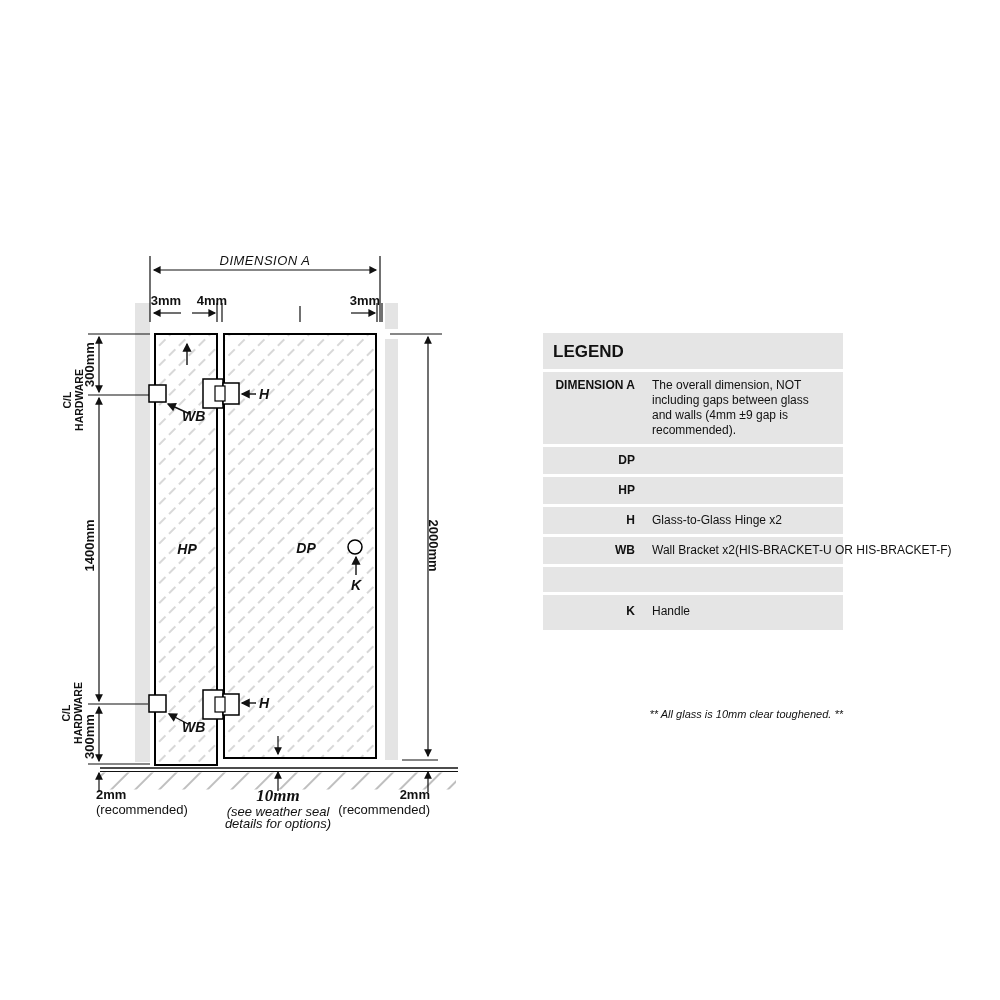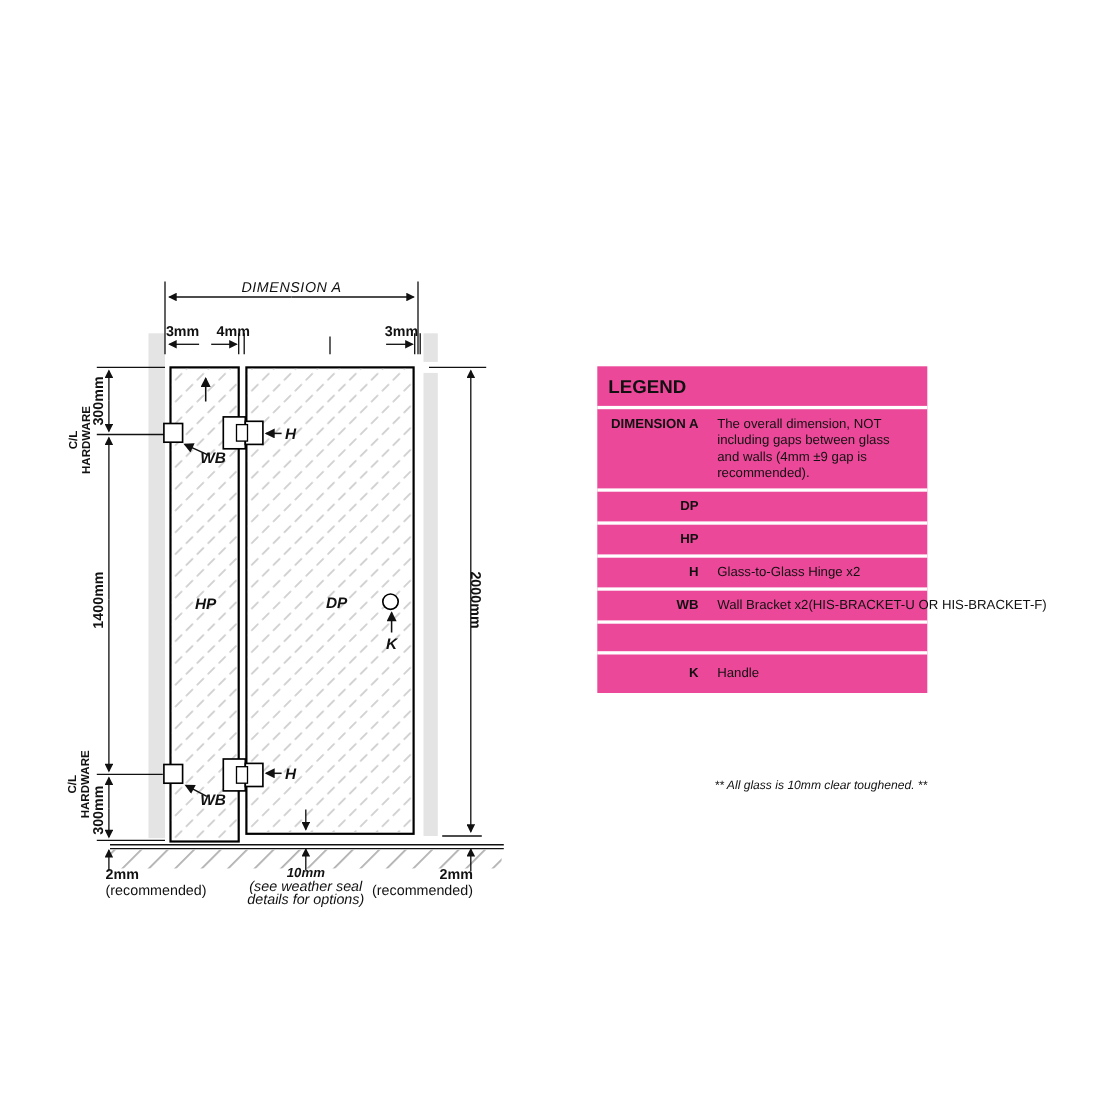--- a/index.html
+++ b/index.html
@@ -11,21 +11,21 @@
   .ttl{font-size:31px;font-weight:bold;letter-spacing:-1px;}
   .dim{font-size:13px;font-weight:bold;}
   .dimi{font-size:13px;font-style:italic;letter-spacing:0.5px;}
   .part{font-size:14px;font-weight:bold;font-style:italic;}
   .note{font-size:13px;font-weight:normal;}
   .ctr{text-align:center;}
   .rgt{text-align:right;}
   .rot-ccw{transform:rotate(-90deg);}
   .rot-cw{transform:rotate(90deg);}
   .cl{font-size:10.5px;font-weight:bold;line-height:12px;}
-  .legend{position:absolute;left:543px;top:333px;width:300px;background:#ec4899;}
+  .legend{position:absolute;left:543px;top:333px;width:300px;background:#e5e5e5;}
   .legend-title{font-size:17px;font-weight:bold;padding:9px 0 7px 10px;border-bottom:3px solid #fff;}
   .lrow{display:grid;grid-template-columns:92px 183px;column-gap:17px;
         padding:6px 0;border-bottom:3px solid #fff;}
   .lrow .term{font-size:12px;line-height:15px;font-weight:bold;text-align:right;}
   .lrow .desc{font-size:12px;line-height:15px;white-space:pre-line;}
   .lrow .desc.nowrap{white-space:pre;}
   .lrow.empty{min-height:13px;}
   .lrow.tall{padding:9px 0 11px 0;}
   .legend-foot{position:absolute;left:543px;top:708px;width:300px;text-align:right;
                font-size:11px;font-style:italic;}
@@ -162,21 +162,21 @@
   <div class="lbl part" style="left:259px;top:386px;">H</div>
   <div class="lbl part" style="left:259px;top:695px;">H</div>
   <div class="lbl part ctr" style="left:348px;top:577px;width:16px;">K</div>
 
   <div class="lbl" style="left:96px;top:787px;">
     <div class="dim">2mm</div>
     <div class="note">(recommended)</div>
   </div>
 
   <div class="lbl ctr" style="left:198px;top:786px;width:160px;">
-    <div class="dim" style="font-size:12px;font-style:italic;">10mm</div>
+    <div class="dim" style="font-size:17px;font-style:italic;font-family:Liberation Serif, serif;">10mm</div>
     <div class="note pre" style="font-style:italic;line-height:12px;">(see weather seal
 details for options)</div>
   </div>
 
   <div class="lbl rgt" style="left:328px;top:787px;width:102px;">
     <div class="dim">2mm</div>
     <div class="note">(recommended)</div>
   </div>
 
   <div class="legend">

